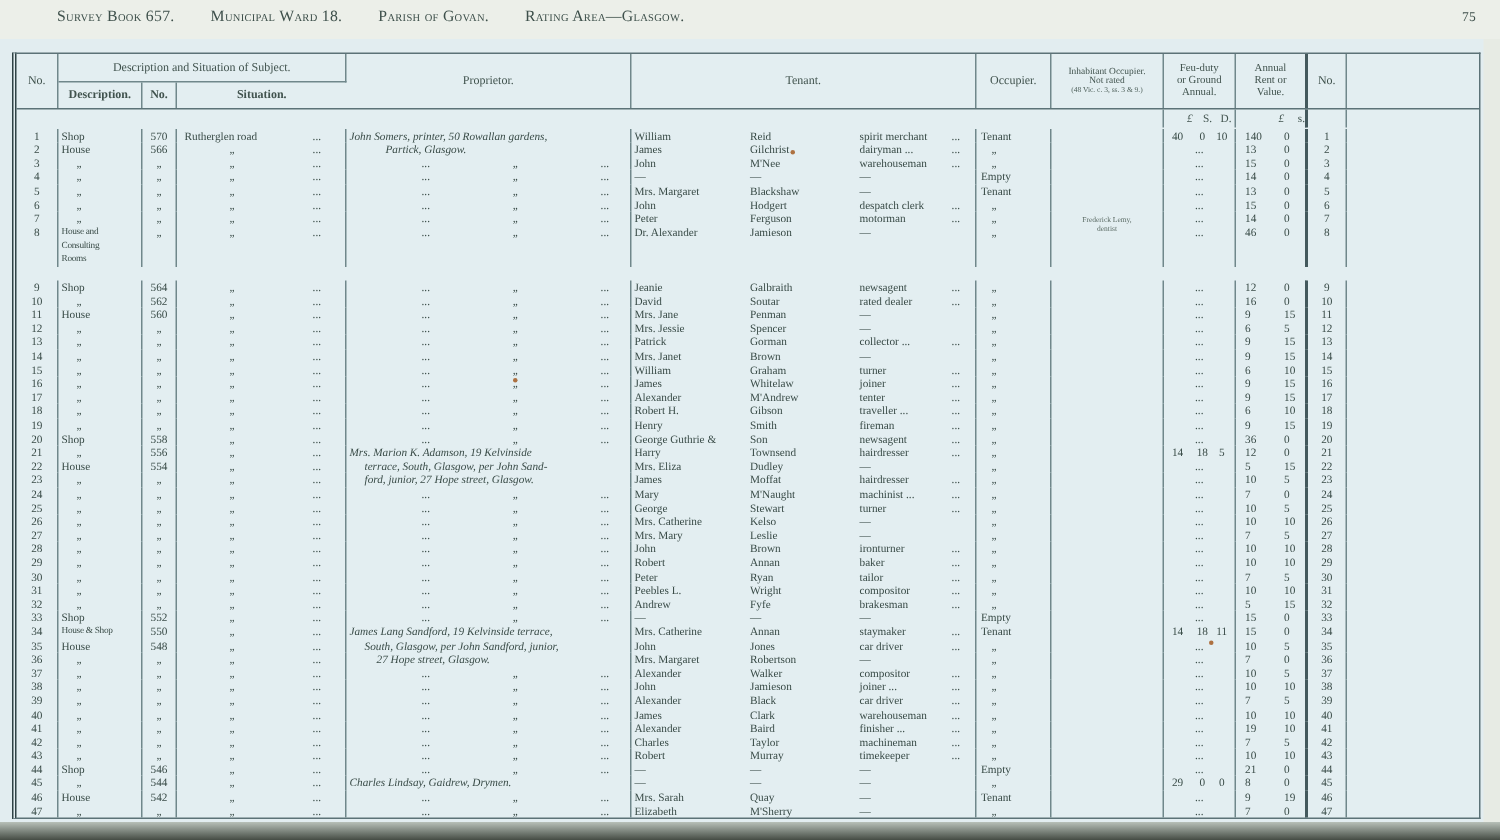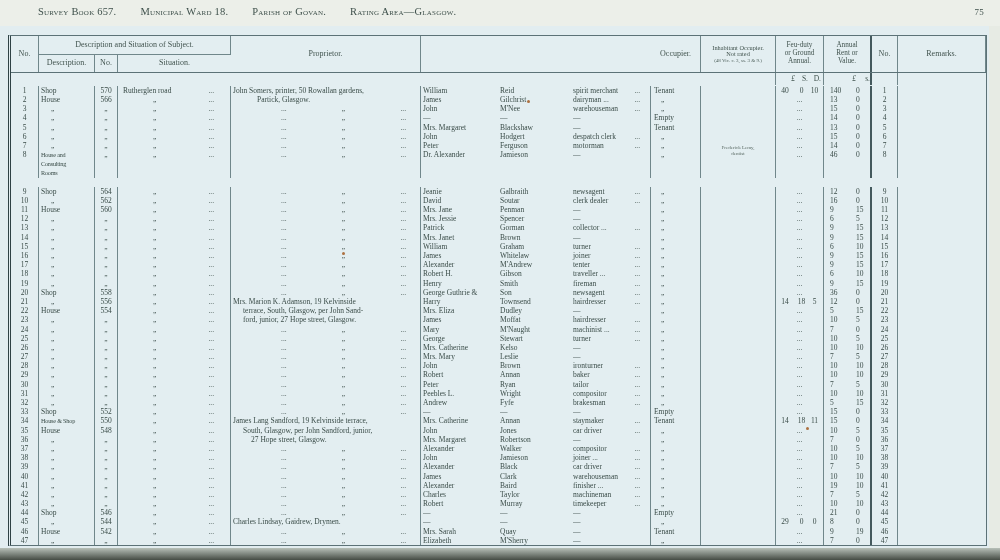--- a/index.html
+++ b/index.html
@@ -38,21 +38,21 @@
   }
   .c{border-right:1px solid #70878b;box-sizing:border-box;overflow:visible;}
   .c:last-child{border-right:none;}
   .c.no2col{border-left:2px solid #44595d;margin-left:-1px;}
 
   
   .thead{grid-template-rows:19px 17px;border-bottom:1px solid #5c7277;font-size:8px;line-height:8.5px;color:#41534e;}
   .thead .c{display:flex;align-items:center;justify-content:center;text-align:right;}
   .h-rowno{grid-row:1/3;}
   .h-group{grid-column:2/5;grid-row:1;border-bottom:1px solid #70878b;}
-  .h-sub{grid-row:2;}
+  .h-sub{grid-row:2;font-weight:bold;}
   .h-span{grid-row:1/3;flex-direction:column;}
   .h-tiny1{font-size:6.3px;line-height:6.5px;}
   .h-tiny2{font-size:5px;line-height:5.5px;color:#4e605b;}
   .h-3l{font-size:7.2px;line-height:7.8px;}
 
   
   .crow{height:12px;font-size:7.5px;line-height:11px;color:#41534e;}
   .curr-feu{display:grid;grid-template-columns:20px 13px 13px;justify-content:end;padding-right:2px;}
   .curr-feu span{text-align:right;}
   .curr-rent{display:grid;grid-template-columns:26px 14px;justify-content:start;padding-left:6px;}
@@ -66,21 +66,21 @@
   .gap{height:9px;}
   .rowno{text-align:center;}
   .desc{padding-left:2px;}
   .desc.ditto{padding-left:12px;}
   .desc.small{font-size:6.2px;letter-spacing:-.2px;}
   .dno{text-align:center;}
   .sit{display:flex;justify-content:space-between;padding:0 16px 0 5px;gap:32px;}
   .sit .sittx.ditto{padding-left:30px;}
   .prop{display:flex;}
   .prop .pdots{display:flex;flex:1;justify-content:space-between;padding:0 14px 0 50px;}
-  .prop .ptext{padding-left:2px;}
+  .prop .ptext{padding-left:2px;font-style:italic;}
   .prop .ptext.pi1{padding-left:26px;}
   .prop .ptext.pi2{padding-left:12px;}
   .prop .ptext.pi3{padding-left:20px;}
   .ten{display:flex;padding-left:2px;}
   .ten .t1{width:77px;flex:none;}
   .ten .t2{width:73px;flex:none;}
   .ten .t3{flex:1;display:flex;justify-content:space-between;padding-right:10px;}
   .occ{padding-left:3px;}
   .occ.ditto{padding-left:10px;}
   .inhab{font-size:5px;line-height:5.5px;text-align:center;color:#5a6a64;}
@@ -104,38 +104,38 @@
   <span>Rating Area—Glasgow.</span>
   <span class="pgnum">75</span>
 </div>
 
 <div class="sheet-table">
 
   <div class="grid-cols thead">
     <div class="c h-rowno">No.</div>
     <div class="c h-group">Description and Situation of Subject.</div>
     <div class="c h-span" style="grid-column:5">Proprietor.</div>
+    <div class="c h-span" style="grid-column:6">Tenant.</div>
     <div class="c h-span" style="grid-column:7">Occupier.</div>
     <div class="c h-span" style="grid-column:8">
       <span class="h-tiny1">Inhabitant Occupier.</span>
       <span class="h-tiny1">Not rated</span>
       <span class="h-tiny2">(48 Vic. c. 3, ss. 3 &amp; 9.)</span>
     </div>
     <div class="c h-span h-3l" style="grid-column:9">
       <span>Feu-duty</span>
       <span>or Ground</span>
       <span>Annual.</span>
     </div>
     <div class="c h-span h-3l" style="grid-column:10">
       <span>Annual</span>
       <span>Rent or</span>
       <span>Value.</span>
     </div>
     <div class="c h-span no2col" style="grid-column:11">No.</div>
-    <div class="c h-span" style="grid-column:12">Remarks.</div>
     <div class="c h-sub" style="grid-column:2">Description.</div>
     <div class="c h-sub" style="grid-column:3">No.</div>
     <div class="c h-sub" style="grid-column:4">Situation.</div>
   </div>
 
   <div class="grid-cols crow">
     <div class="c" style="grid-column:1/9"></div>
     <div class="c curr-feu" style="grid-column:9">
       <span class="pound">£</span>
       <span>S.</span>
@@ -482,21 +482,21 @@
           <div class="pdots">
             <div class="">...</div>
             <div class="">„</div>
             <div class="">...</div>
           </div>
         </div>
         <div class="c ten">
           <div class="t1">David</div>
           <div class="t2">Soutar</div>
           <div class="t3">
-            <div class="">clerk dealer</div>
+            <div class="">rated dealer</div>
             <div class="">...</div>
           </div>
         </div>
         <div class="c occ ditto">„</div>
         <div class="c inhab"></div>
         <div class="c feu">...</div>
         <div class="c rent">
           <div class="">16</div>
           <div class="">0</div>
         </div>

